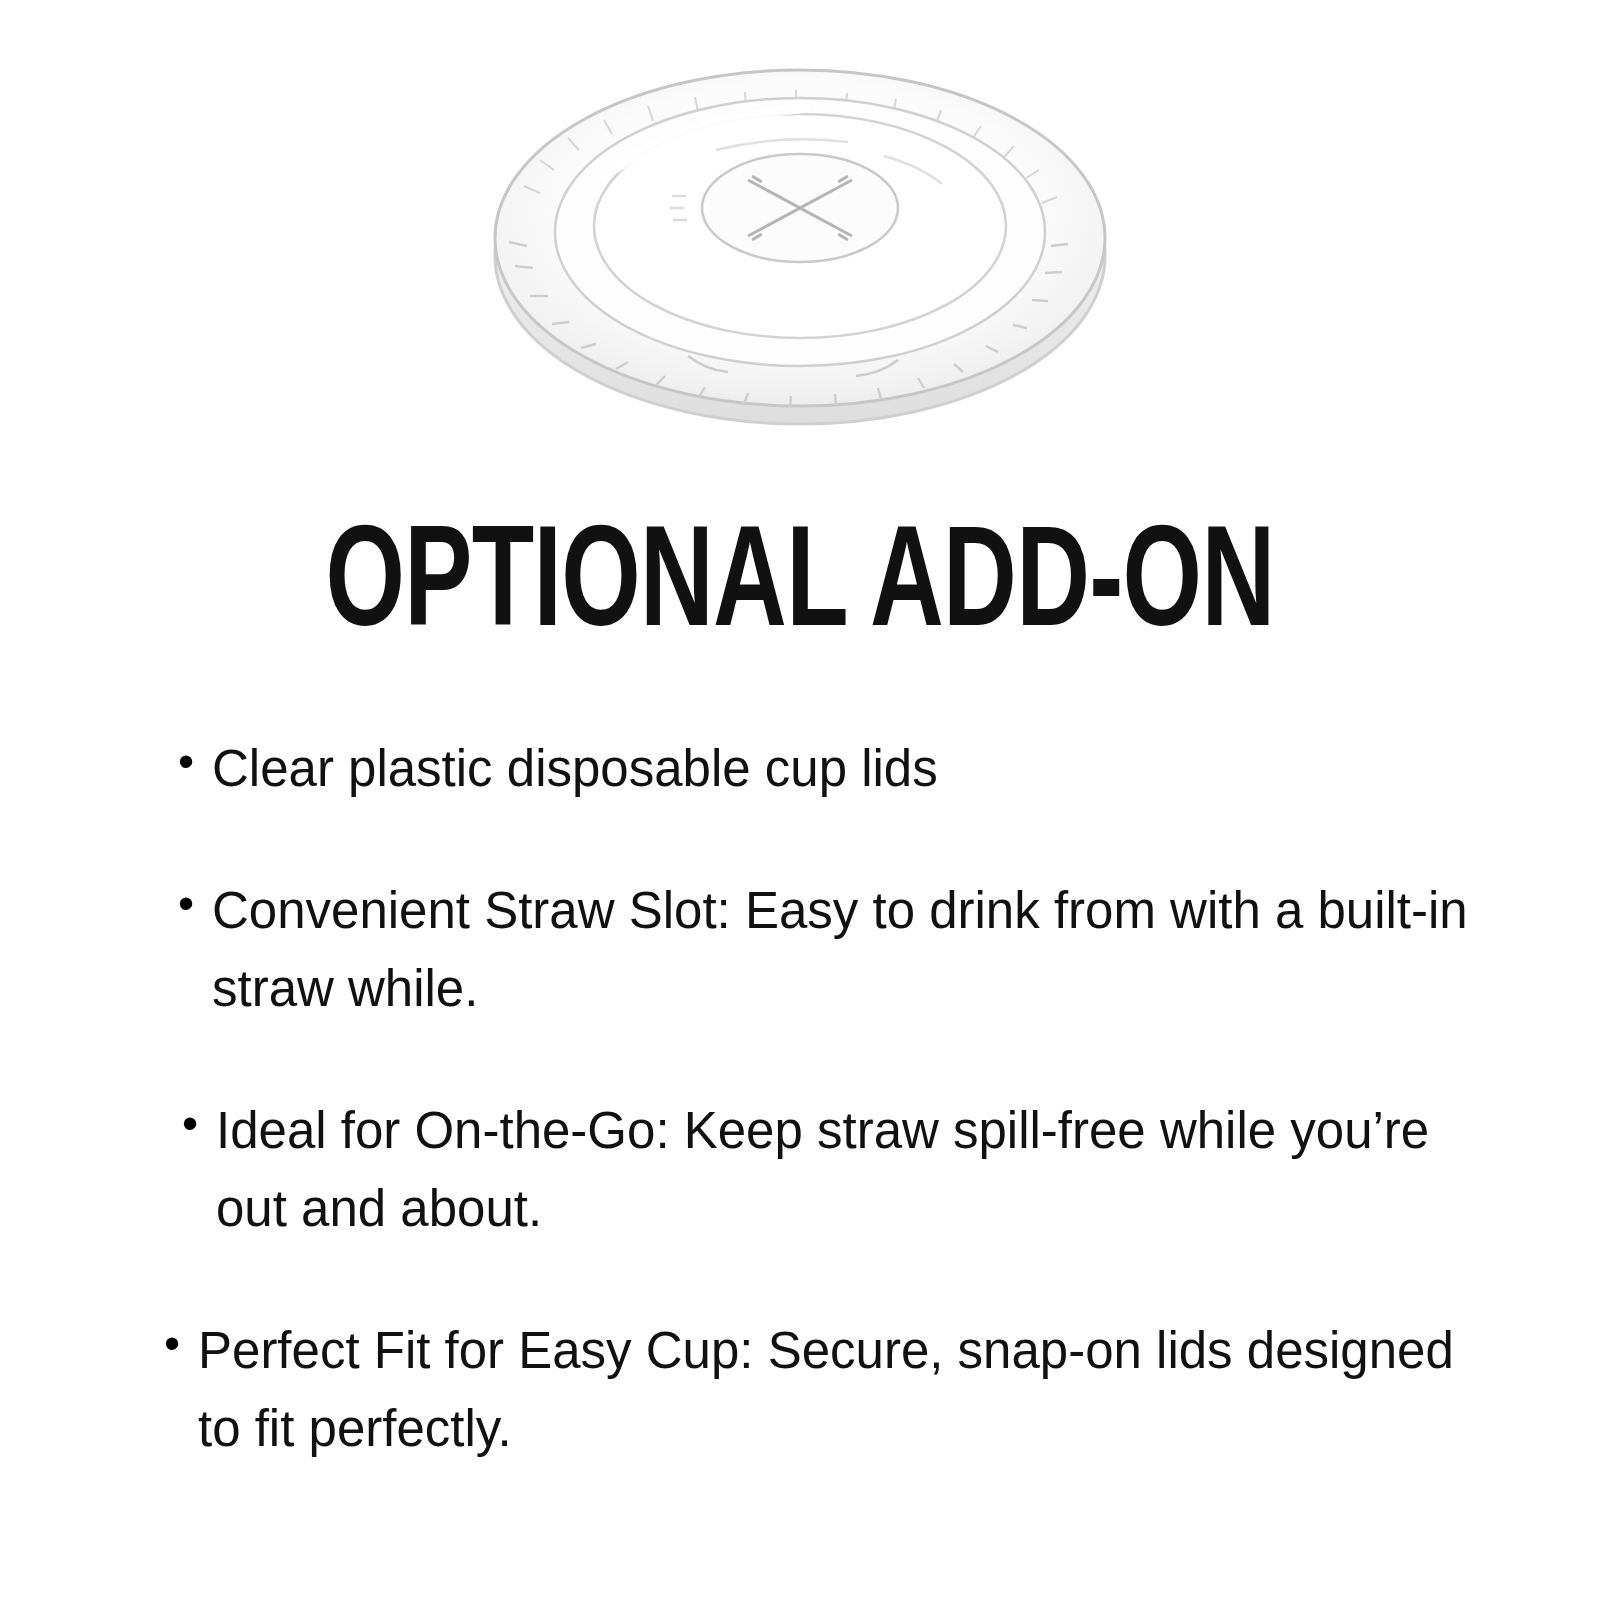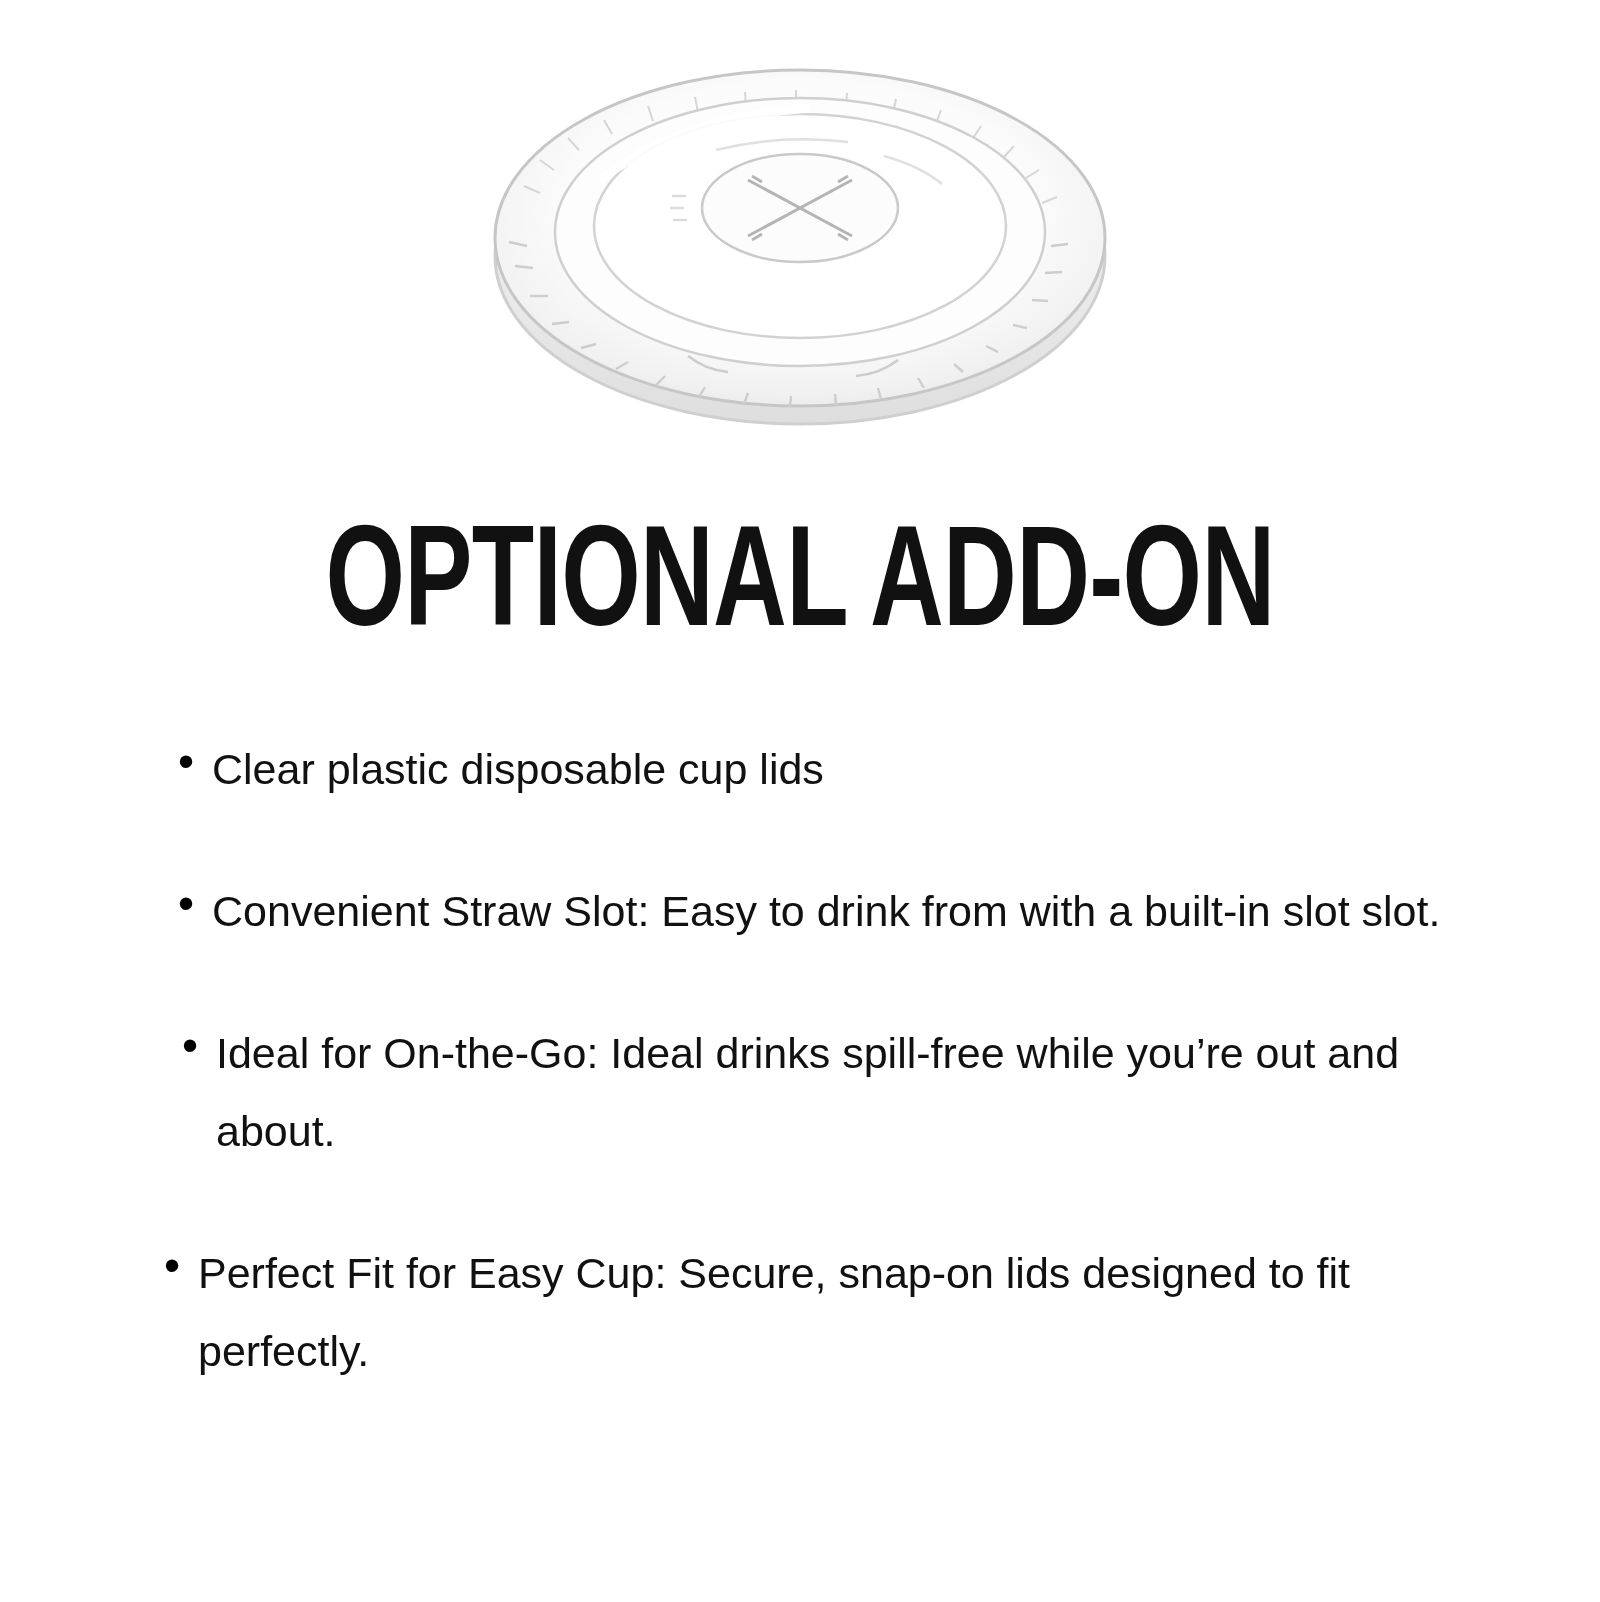--- a/index.html
+++ b/index.html
@@ -70,21 +70,21 @@
   .bullet-dot {
     flex: 0 0 auto;
     width: 34px;
     font-size: 46px;
     line-height: 62px;
     color: #000;
     text-align: left;
   }
   .bullet-text {
     flex: 1 1 auto;
-    font-size: 43px;
+    font-size: 51px;
     line-height: 78px;
     color: #111111;
     letter-spacing: 0px;
   }
   .bullet-item.indent-1 .bullet-dot { margin-left: 28px; }
   .bullet-item.indent-2 .bullet-dot { margin-left: 28px; }
   .bullet-item.indent-3 .bullet-dot { margin-left: 32px; }
   .bullet-item.indent-4 .bullet-dot { margin-left: 14px; }
 </style>
 </head>
@@ -187,26 +187,26 @@
 
   <div class="bullets">
 
     <div class="bullet-item indent-1">
       <span class="bullet-dot">•</span>
       <span class="bullet-text">Clear plastic disposable cup lids</span>
     </div>
 
     <div class="bullet-item indent-2">
       <span class="bullet-dot">•</span>
-      <span class="bullet-text">Convenient Straw Slot: Easy to drink from with a built-in slot slot.</span>
+      <span class="bullet-text">Convenient Straw Slot: Easy to drink from with a built-in straw while.</span>
     </div>
 
     <div class="bullet-item indent-3">
       <span class="bullet-dot">•</span>
-      <span class="bullet-text">Ideal for On-the-Go: Ideal drinks spill-free while you’re out and about.</span>
+      <span class="bullet-text">Ideal for On-the-Go: Keep straw spill-free while you’re out and about.</span>
     </div>
 
     <div class="bullet-item indent-4">
       <span class="bullet-dot">•</span>
       <span class="bullet-text">Perfect Fit for Easy Cup: Secure, snap-on lids designed to fit perfectly.</span>
     </div>
 
   </div>
 </div>
 

